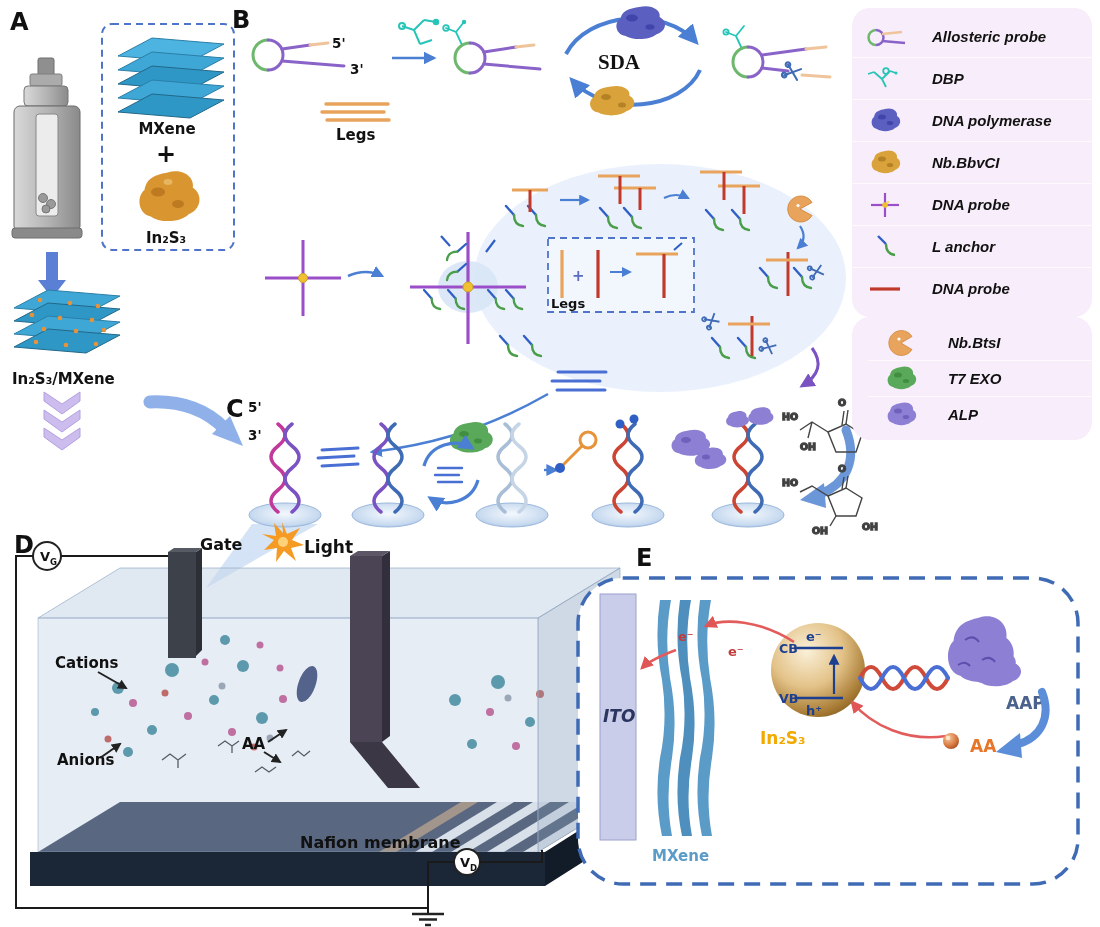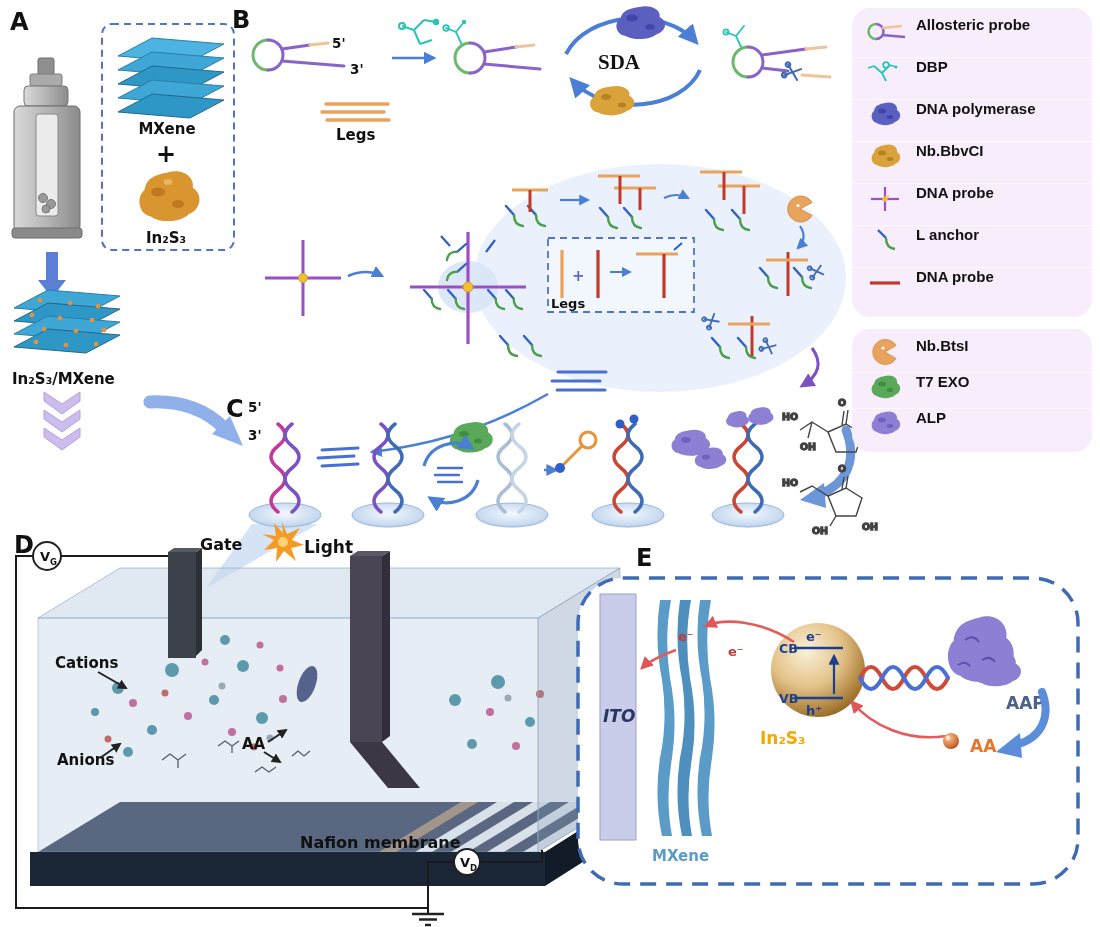--- a/index.html
+++ b/index.html
@@ -19,22 +19,22 @@
   text.ito{font-size:17px;font-weight:700;font-style:italic;fill:#2a3560;}
   text.band{font-size:12.5px;font-weight:700;fill:#1d3f8f;}
   text.elec{font-size:13px;font-weight:700;fill:#1d3f8f;}
   text.elecr{font-size:13px;font-weight:700;fill:#c23a3a;}
   text.mxe{font-size:15px;font-weight:700;fill:#5b9bc8;}
   text.ins{font-size:17px;font-weight:700;fill:#f2a900;}
   text.aap{font-size:17px;font-weight:700;fill:#4a628c;}
   text.aa{font-size:17px;font-weight:700;fill:#e8762a;}
   .legend{position:absolute;left:852px;top:8px;width:240px;}
   .legend-box{background:#f8edfa;border-radius:18px;padding:8px 0;}
-  .legend-box.second{margin-top:12px;}
-  .legend-row{display:flex;gap:8px;height:41px;padding:0 8px 0 10px;}
+  .legend-box.second{margin-top:0;padding-left:16px;}
+  .legend-row{display:flex;align-items:center;gap:24px;height:41px;padding:0 8px 0 10px;font-style:italic;}
   .legend-box.second .legend-row{height:35px;}
   .legend-row:not(:last-child){border-bottom:1px solid rgba(255,255,255,.65);}
   .legend-icon{width:46px;height:30px;flex:0 0 46px;}
   .legend-label{font-weight:bold;font-size:15px;color:#111;white-space:nowrap;}
 </style>
 </head>
 <body>
 
 <div class="stage">
 

